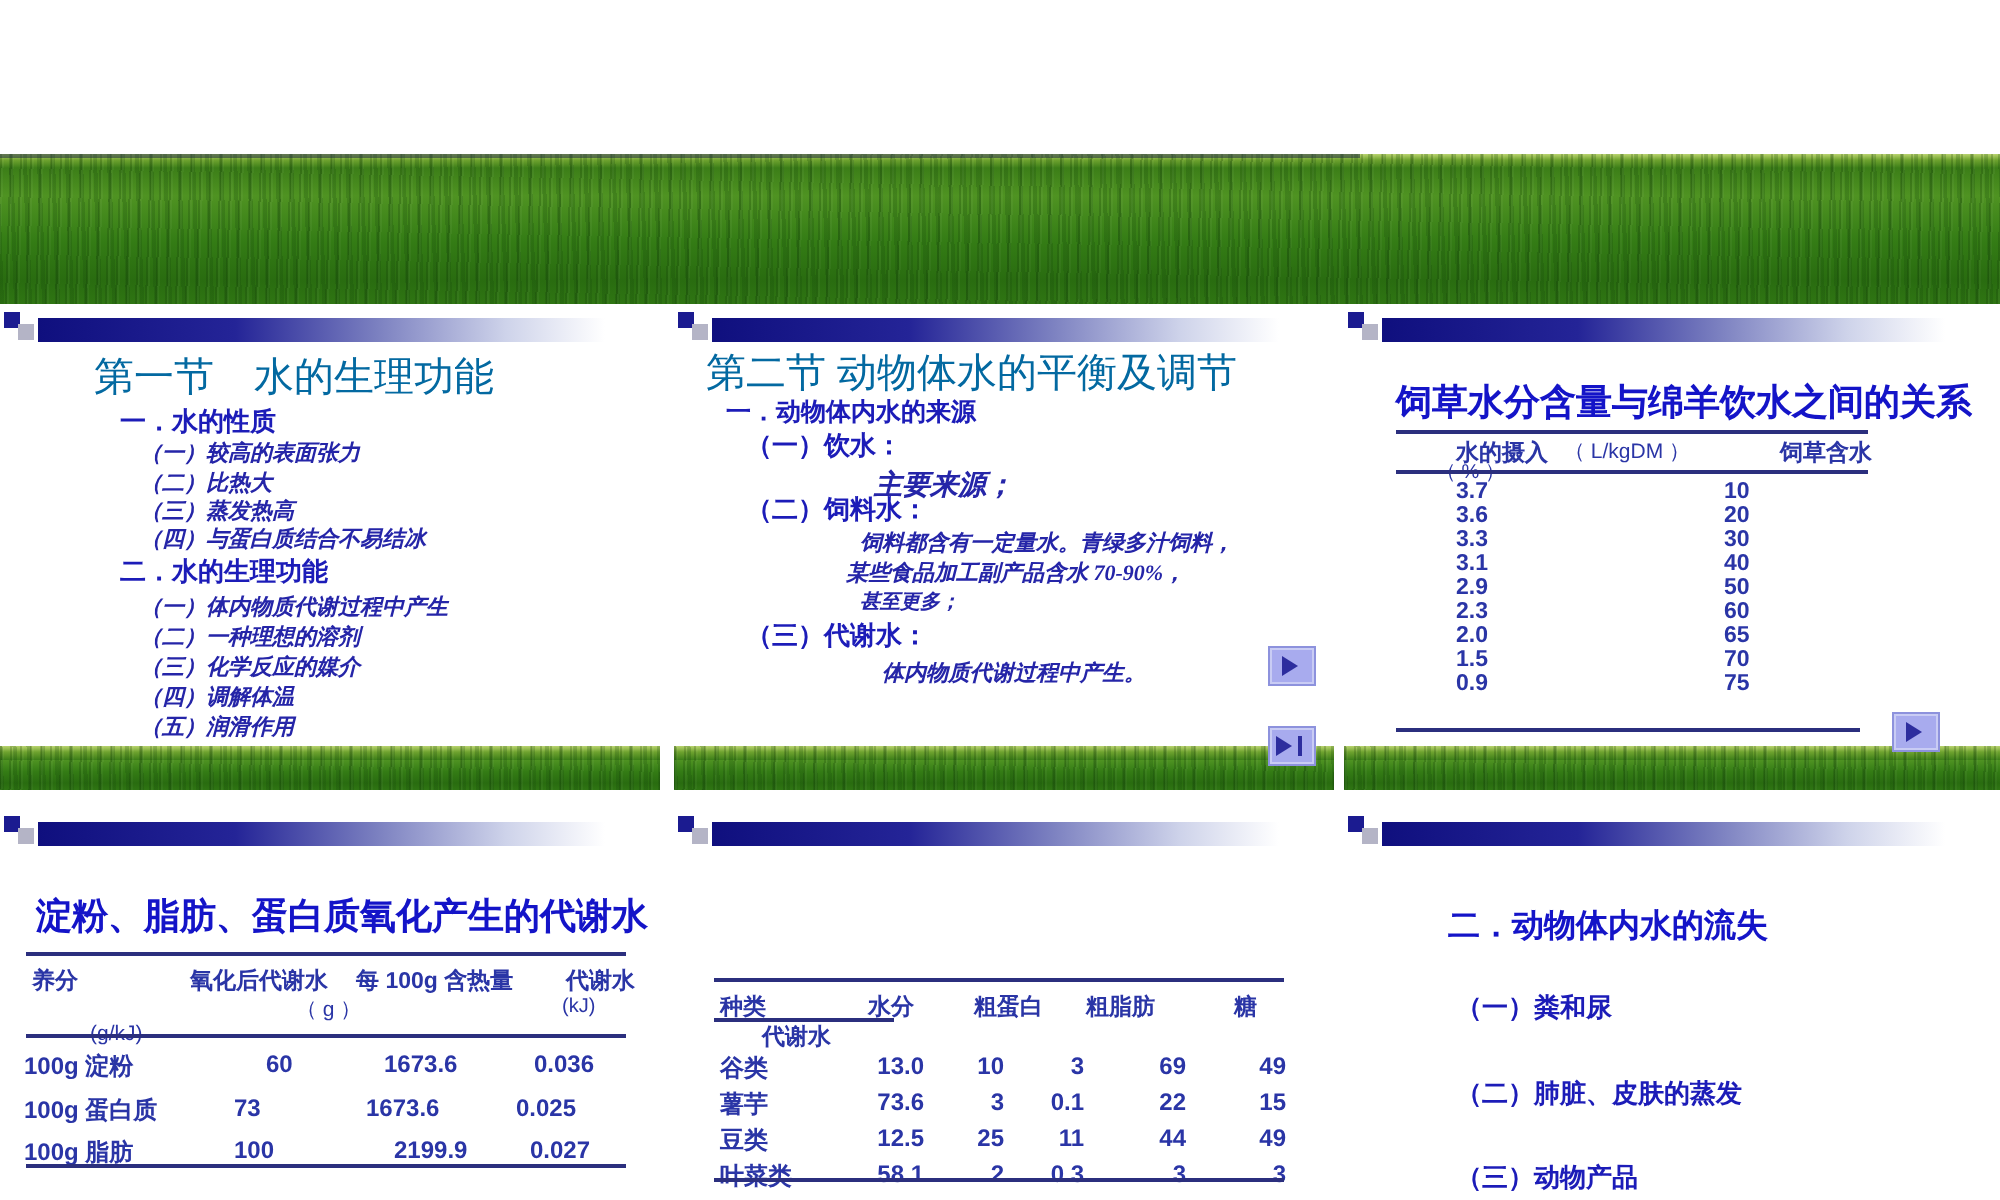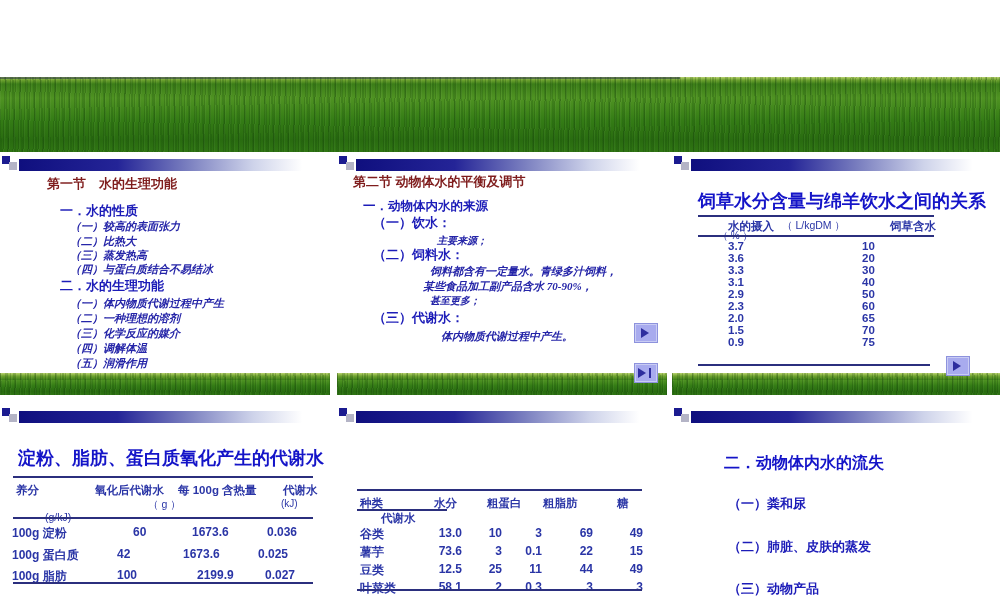--- a/index.html
+++ b/index.html
@@ -16,21 +16,21 @@
   #top-grass::before{content:"";position:absolute;left:0;top:0;width:68%;height:2px;background:rgba(30,45,60,0.55);}
   
   .slide{position:absolute;background:#ffffff;overflow:hidden;}
   .hdr{position:absolute;left:0;right:0;top:2px;height:20px;}
   .sq1{position:absolute;left:2px;top:1px;width:8px;height:8px;background:#1b1b90;}
   .sq2{position:absolute;left:9px;top:7px;width:8px;height:8px;background:#b4b4c6;}
   .hbar{position:absolute;left:19px;right:3px;top:4px;height:12px;
         background:linear-gradient(to right,#0f0f7e 0%,#242497 32%,#7b80c0 55%,#ced3ea 76%,#ffffff 92%);}
   .gfoot{position:absolute;left:0;right:0;bottom:0;height:22px;}
   .t{position:absolute;white-space:nowrap;}
-  .title-lg{font-size:13px;font-weight:bold;color:#7f1d1d;}
+  .title-lg{font-size:20px;font-weight:normal;color:#0369a1;}
   .title-md{font-size:18px;font-weight:bold;color:#1414c8;}
   .h1{font-size:13px;font-weight:bold;color:#1c1cb8;}
   .kai{font-family:"Liberation Serif", serif;font-style:italic;font-weight:bold;
        font-size:11px;color:#2525a8;}
   .tbl{font-size:11.5px;font-weight:bold;color:#2a35a6;}
   .num{font-size:12px;font-weight:bold;color:#2a35a6;}
   .rule{position:absolute;height:2px;background:#2b2f7e;}
   .rt{text-align:right;}
   
   .navbtn{position:absolute;width:22px;height:18px;background:#a8abee;
@@ -69,21 +69,21 @@
 
   <div class="slide" style="left:337px;top:153px;width:330px;height:242px">
     <div class="hdr">
       <div class="sq1"></div>
       <div class="sq2"></div>
       <div class="hbar"></div>
     </div>
     <div class="t title-lg" style="left:16px;top:20px">第二节 动物体水的平衡及调节</div>
     <div class="t h1" style="left:26px;top:45px;font-size:12.5px">一．动物体内水的来源</div>
     <div class="t h1" style="left:36px;top:61px">（一）饮水：</div>
-    <div class="t kai" style="left:100px;top:81px;font-size:10px">主要来源；</div>
+    <div class="t kai" style="left:100px;top:81px;font-size:14px">主要来源；</div>
     <div class="t h1" style="left:36px;top:93px">（二）饲料水：</div>
     <div class="t kai" style="left:93px;top:111px">饲料都含有一定量水。青绿多汁饲料，</div>
     <div class="t kai" style="left:86px;top:126px">某些食品加工副产品含水 70-90%，</div>
     <div class="t kai" style="left:93px;top:141px;font-size:10px">甚至更多；</div>
     <div class="t h1" style="left:36px;top:156px">（三）代谢水：</div>
     <div class="t kai" style="left:104px;top:176px">体内物质代谢过程中产生。</div>
     <div class="navbtn" style="left:297px;top:170px">
       <span class="tri"></span>
     </div>
     <div class="navbtn" style="left:297px;top:210px;z-index:2">
@@ -148,21 +148,21 @@
     <div class="t tbl" style="left:148px;top:93px;font-weight:normal;font-size:10.5px">（ g ）</div>
     <div class="t tbl" style="left:281px;top:93px;font-weight:normal;font-size:10px">(kJ)</div>
     <div class="t tbl" style="left:45px;top:106px;font-weight:normal;font-size:10.5px">(g/kJ)</div>
     <div class="rule" style="left:13px;width:300px;top:112px"></div>
 
     <div class="t num" style="left:12px;top:120px">100g 淀粉</div>
     <div class="t num" style="left:133px;top:120px">60</div>
     <div class="t num" style="left:192px;top:120px">1673.6</div>
     <div class="t num" style="left:267px;top:120px">0.036</div>
     <div class="t num" style="left:12px;top:142px">100g 蛋白质</div>
-    <div class="t num" style="left:117px;top:142px">42</div>
+    <div class="t num" style="left:117px;top:142px">73</div>
     <div class="t num" style="left:183px;top:142px">1673.6</div>
     <div class="t num" style="left:258px;top:142px">0.025</div>
     <div class="t num" style="left:12px;top:163px">100g 脂肪</div>
     <div class="t num" style="left:117px;top:163px">100</div>
     <div class="t num" style="left:197px;top:163px">2199.9</div>
     <div class="t num" style="left:265px;top:163px">0.027</div>
     <div class="rule" style="left:13px;width:300px;top:177px"></div>
   </div>
 
   <div class="slide" style="left:337px;top:405px;width:330px;height:195px">

